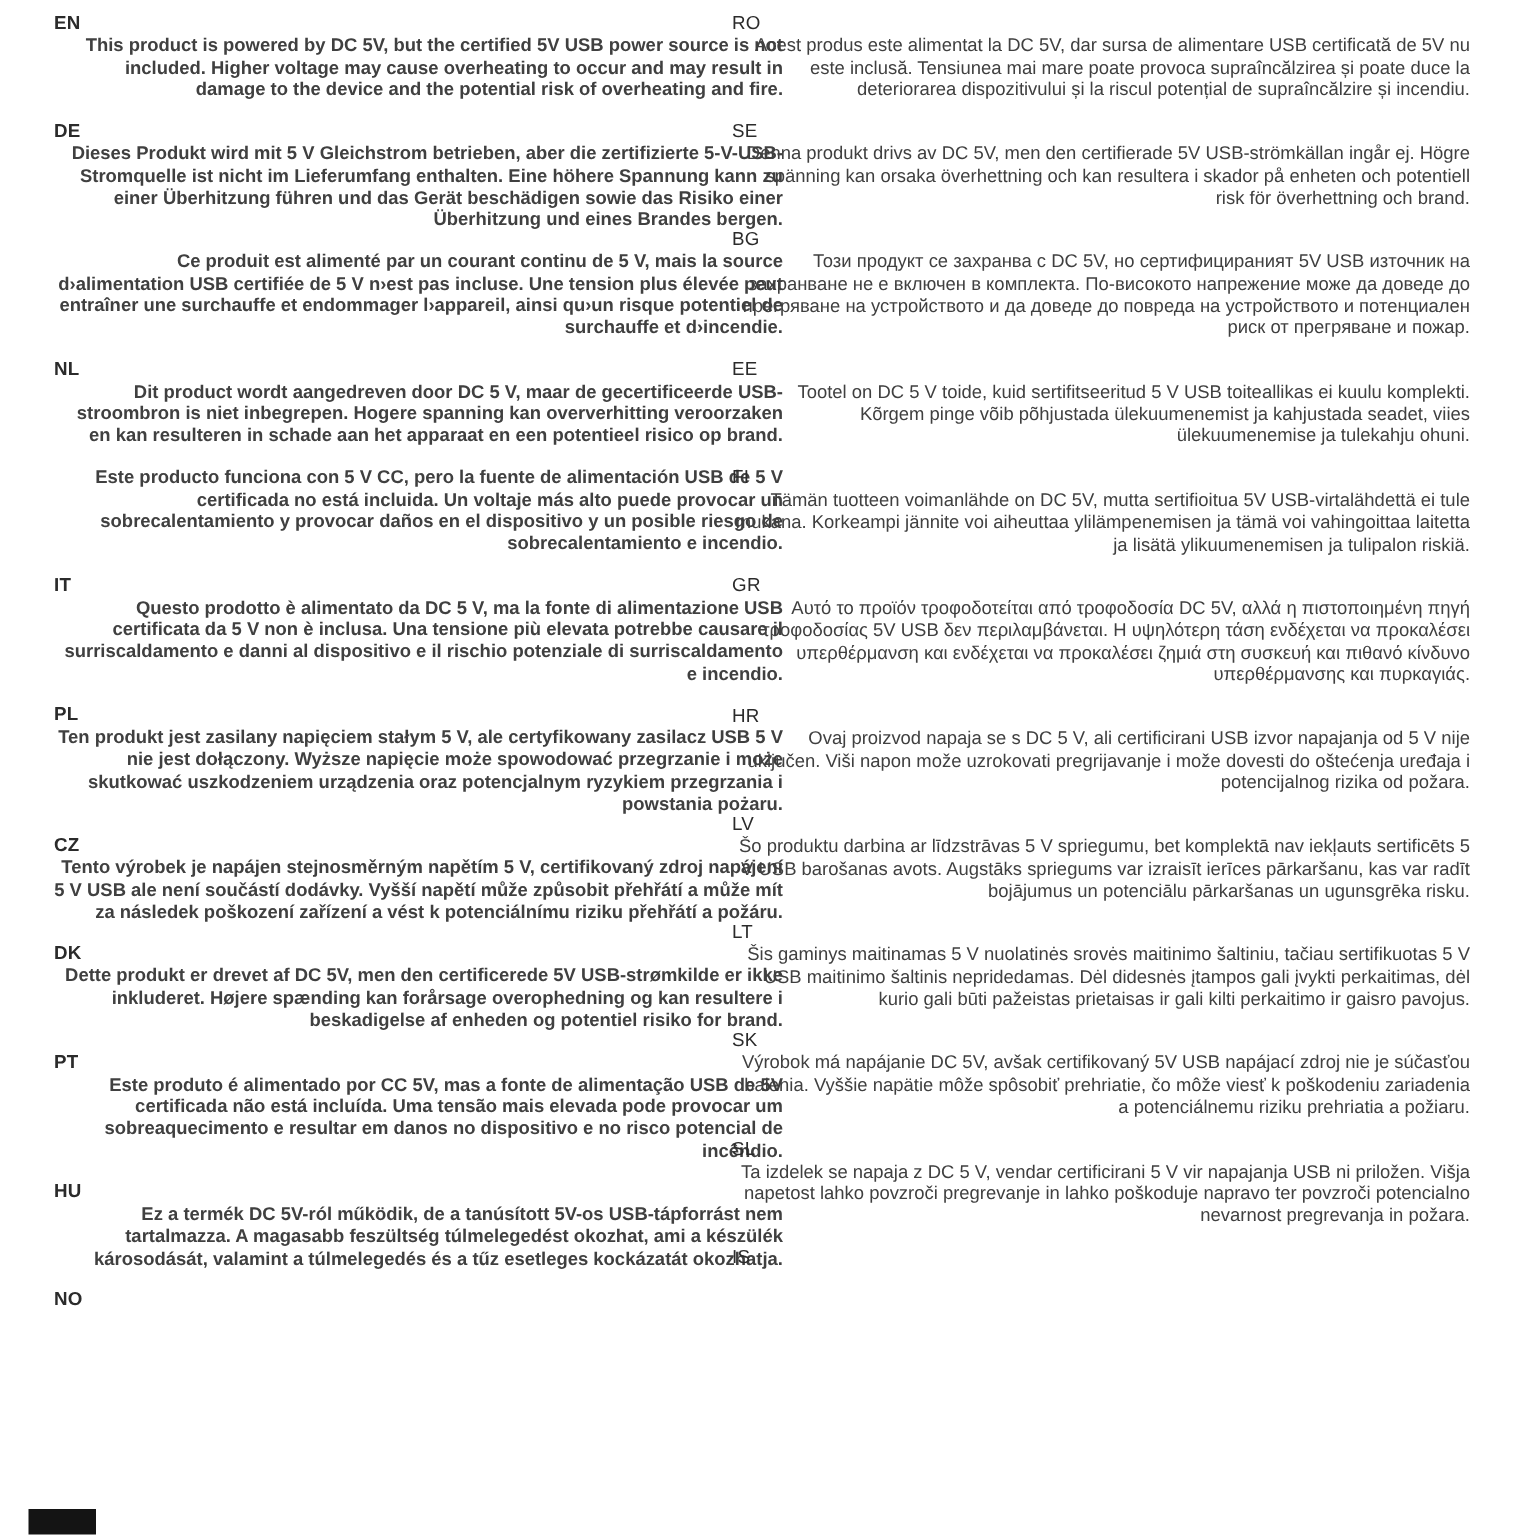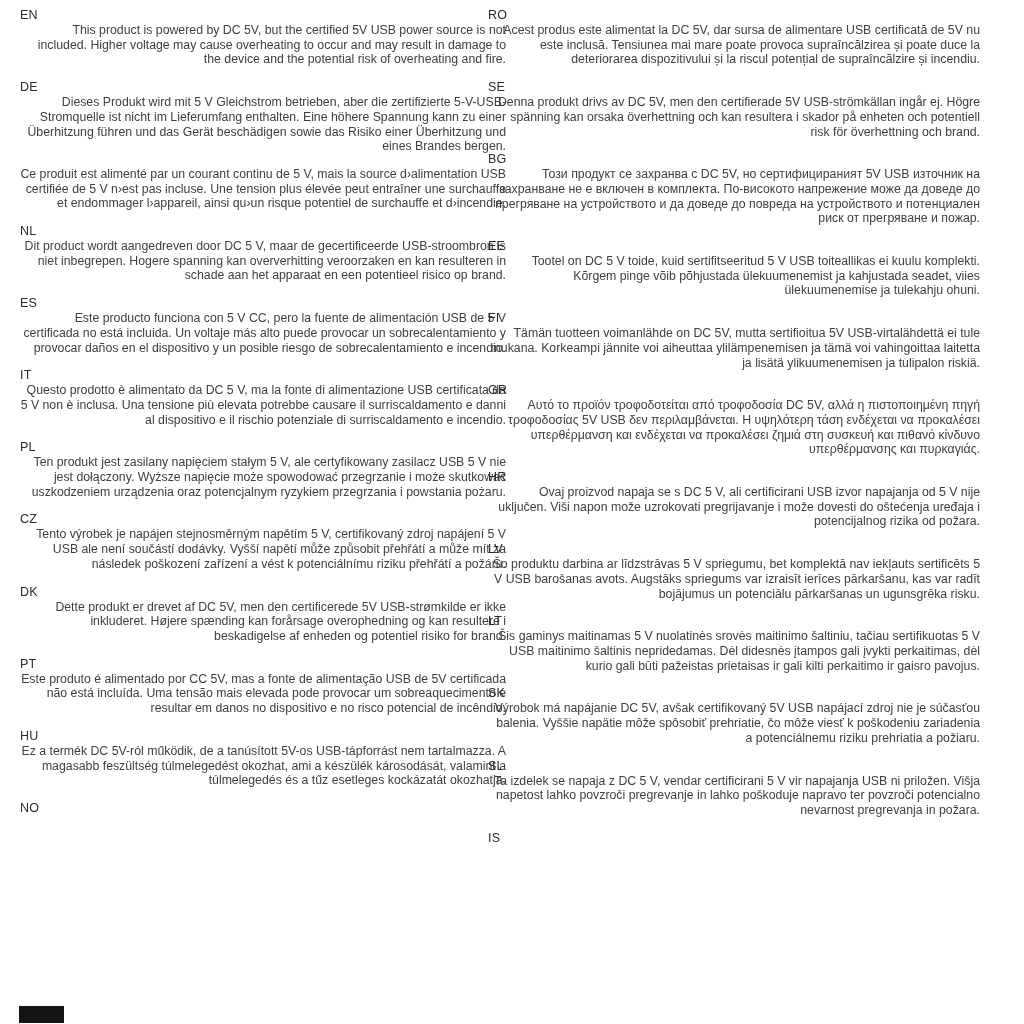--- a/index.html
+++ b/index.html
@@ -20,21 +20,21 @@
     position: absolute;
     top: 0; left: 0;
     width: 1024px;
     height: 1024px;
     background: #ffffff;
   }
   .col {
     position: absolute;
     top: 8px;
   }
-  .col-left  { left: 20px;  width: 486px; }
+  .col-left  { left: 36px;  width: 486px; font-weight: bold; }
   .col-right { left: 488px; width: 492px; }
   .lang-block { margin-bottom: 13px; }
   .lang-code {
     display: block;
     font-size: 12.5px;
     line-height: 15px;
     letter-spacing: 0.2px;
     color: #2b2b2b;
   }
   .lang-text {
@@ -70,21 +70,20 @@
   <div class="lang-block">
     <span class="lang-text">Ce produit est alimenté par un courant continu de 5 V, mais la source d›alimentation USB certifiée de 5 V n›est pas incluse. Une tension plus élevée peut entraîner une surchauffe et endommager l›appareil, ainsi qu›un risque potentiel de surchauffe et d›incendie.</span>
   </div>
 
   <div class="lang-block">
     <span class="lang-code">NL</span>
     <span class="lang-text">Dit product wordt aangedreven door DC 5 V, maar de gecertificeerde USB-stroombron is niet inbegrepen. Hogere spanning kan oververhitting veroorzaken en kan resulteren in schade aan het apparaat en een potentieel risico op brand.</span>
   </div>
 
   <div class="lang-block">
-    <span class="lang-code">ES</span>
     <span class="lang-text">Este producto funciona con 5 V CC, pero la fuente de alimentación USB de 5 V certificada no está incluida. Un voltaje más alto puede provocar un sobrecalentamiento y provocar daños en el dispositivo y un posible riesgo de sobrecalentamiento e incendio.</span>
   </div>
 
   <div class="lang-block">
     <span class="lang-code">IT</span>
     <span class="lang-text">Questo prodotto è alimentato da DC 5 V, ma la fonte di alimentazione USB certificata da 5 V non è inclusa. Una tensione più elevata potrebbe causare il surriscaldamento e danni al dispositivo e il rischio potenziale di surriscaldamento e incendio.</span>
   </div>
 
   <div class="lang-block">
     <span class="lang-code">PL</span>

